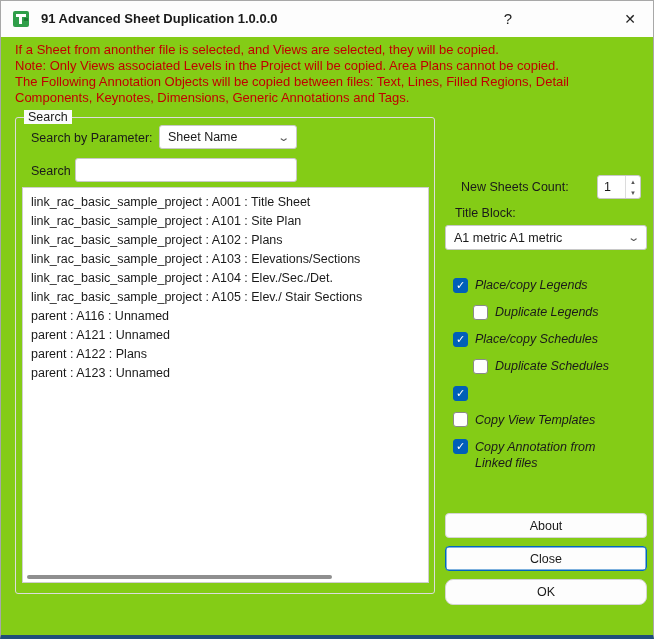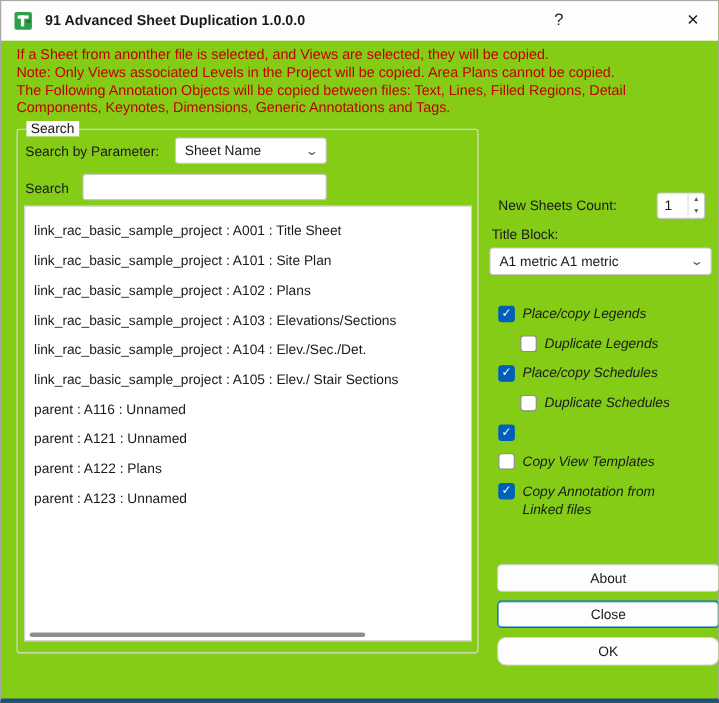--- a/index.html
+++ b/index.html
@@ -25,40 +25,40 @@
 
   
   .notice { position:absolute; left:14px; top:41px; width:630px; color:#c00000; font-size:13px; line-height:16px; }
   .notice div { margin-bottom:0; }
 
   
   .groupbox { position:absolute; left:14px; top:116px; width:420px; height:477px;
               border:1px solid #dcdcdc; border-radius:3px; }
   .groupbox-title { position:absolute; left:8px; top:-8px; background:#fbfbfb; padding:0 4px; font-size:12.5px; color:#1a1a1a; }
 
-  .label { font-size:12.5px; color:#1a1a1a; }
+  .label { font-size:12.5px; color:#1a1a1a;margin-left:8px; }
   .lbl-searchparam { position:absolute; left:22px; top:130px; }
   .lbl-search      { position:absolute; left:22px; top:163px; }
 
   .combo { background:#fff; border:1px solid #c8c8c8; border-radius:3px;
            display:flex; align-items:center; justify-content:space-between;
            font-size:12.5px; color:#1a1a1a; padding:0 8px; cursor:default; }
   .combo .chev { color:#555; font-size:11px; transform:scaleX(1.4); margin-left:6px; }
   .combo-param { position:absolute; left:158px; top:124px; width:138px; height:24px; }
   .combo-title-block { position:absolute; left:444px; top:224px; width:202px; height:25px; }
 
   .textbox { position:absolute; left:74px; top:157px; width:222px; height:24px;
              background:#fff; border:1px solid #c8c8c8; border-radius:3px;
              font-size:12.5px; padding:0 6px; font-family:inherit; outline:none; }
 
   
   .listbox { position:absolute; left:21px; top:186px; width:407px; height:396px;
              background:#fff; border:1px solid #cfcfcf; overflow:hidden; }
   .list-items { position:absolute; top:4px; left:0; right:0; }
-  .list-item { font-size:12.5px; color:#1a1a1a; padding:2.5px 8px; white-space:nowrap; line-height:14px;margin-top:8px; }
+  .list-item { font-size:12.5px; color:#1a1a1a; padding:2.5px 8px; white-space:nowrap; line-height:14px; }
   .hscroll-track { position:absolute; left:2px; right:2px; bottom:2px; height:6px; }
   .hscroll-thumb { position:absolute; left:2px; bottom:1px; width:305px; height:4px; background:#8f8f8f; border-radius:2px; }
 
   
   .lbl-count { position:absolute; left:452px; top:179px;text-align:right; }
   .spinner { position:absolute; left:596px; top:174px; width:44px; height:24px;
              background:#fff; border:1px solid #c8c8c8; border-radius:3px; display:flex; }
   .spinner-value { flex:1; font-size:12.5px; padding:4px 0 0 6px; color:#1a1a1a; }
   .spinner-btns { width:15px; border-left:1px solid #dcdcdc; display:flex; flex-direction:column; }
   .spin-btn { flex:1; display:flex; align-items:center; justify-content:center; font-size:6px; color:#555; cursor:default; }
@@ -73,21 +73,21 @@
   .cb-box { width:15px; height:15px; flex:0 0 15px; border:1px solid #8a8a8a; border-radius:3px;
             background:#fff; display:flex; align-items:center; justify-content:center;
             font-size:11px; line-height:1; color:#fff; margin-top:0.5px; }
   .cb-box.checked { background:#005fb8; border-color:#005fb8; }
   .cb-label { font-size:12.5px; color:#1a1a1a; line-height:16px; max-width:152px;font-style:italic; }
 
   
   .btn { position:absolute; left:444px; width:202px; height:25px;
          background:#fdfdfd; border:1px solid #d5d5d5; border-radius:4px;
          font-size:12.5px; color:#1a1a1a; display:flex; align-items:center; justify-content:center;
-         cursor:default; font-family:inherit;margin-left:7px; }
+         cursor:default; font-family:inherit; }
   .btn-about { top:512px; }
   .btn-close { top:545px; border:1px solid #0067c0; box-shadow:0 0 0 0.5px #0067c0 inset; }
   .btn-ok { top:578px; height:26px;border-radius:8px; }
 </style>
 </head>
 <body>
 
 <div class="window">
 
   <div class="titlebar">

